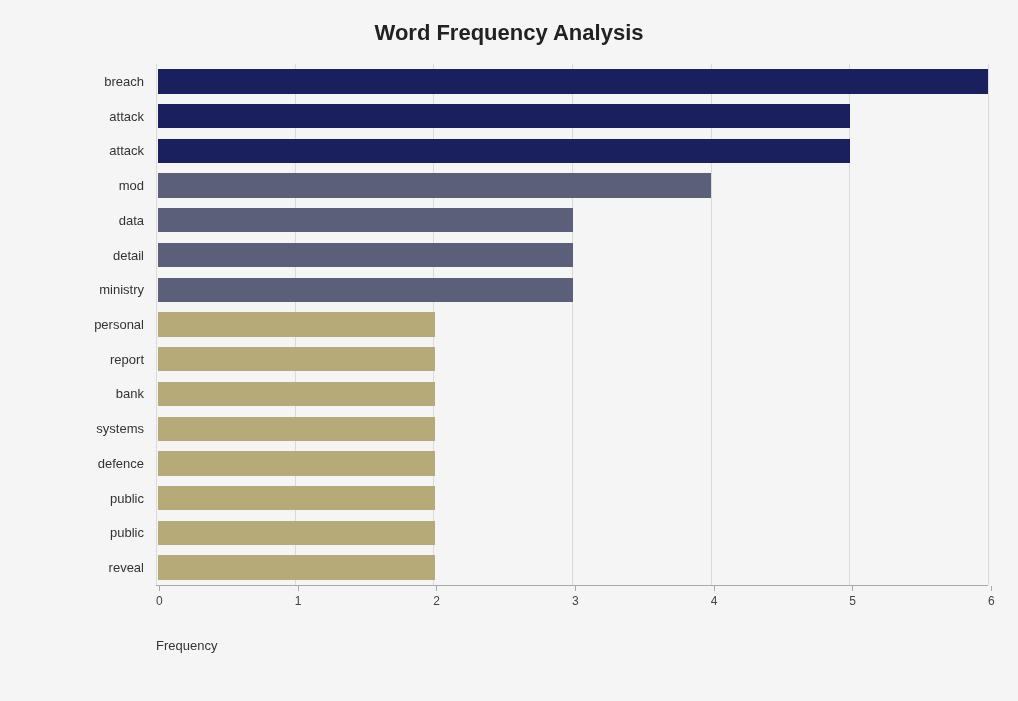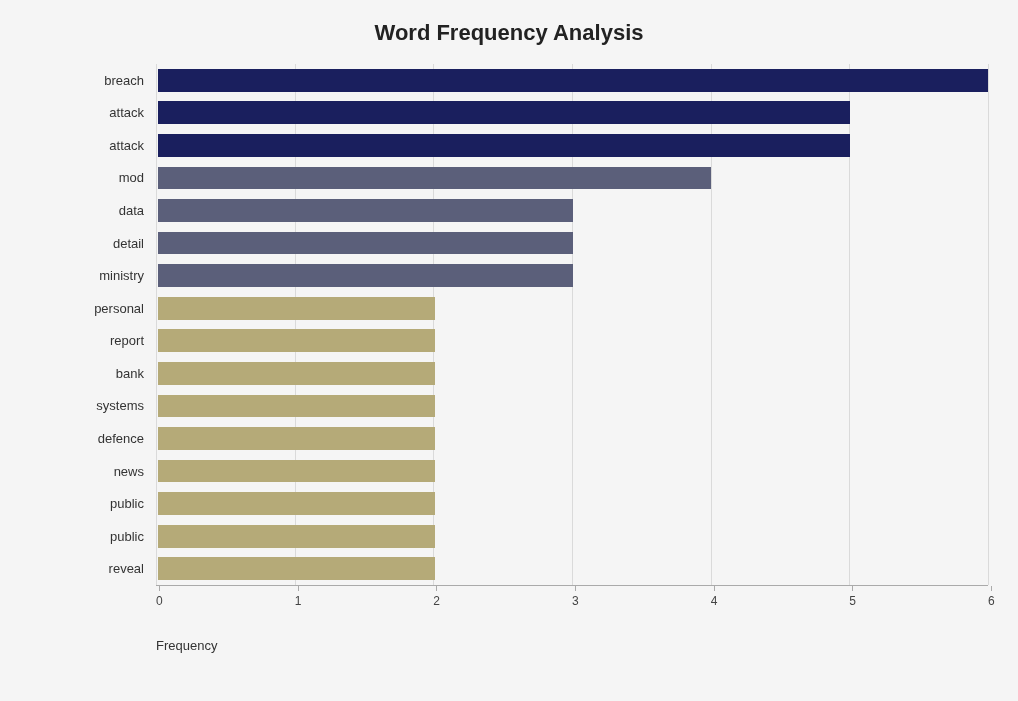--- a/index.html
+++ b/index.html
@@ -198,26 +198,20 @@
             <div class="bar" style="width: 33.3333%; background: rgb(181, 170, 120);"></div>
           </div>
         </div>
         <div class="bar-row">
           <div class="bar-label">defence</div>
           <div class="bar-bg">
             <div class="bar" style="width: 33.3333%; background: rgb(181, 170, 120);"></div>
           </div>
         </div>
         <div class="bar-row">
-          <div class="bar-label">news</div>
-          <div class="bar-bg">
-            <div class="bar" style="width: 33.3333%; background: rgb(181, 170, 120);"></div>
-          </div>
-        </div>
-        <div class="bar-row">
           <div class="bar-label">public</div>
           <div class="bar-bg">
             <div class="bar" style="width: 33.3333%; background: rgb(181, 170, 120);"></div>
           </div>
         </div>
         <div class="bar-row">
           <div class="bar-label">public</div>
           <div class="bar-bg">
             <div class="bar" style="width: 33.3333%; background: rgb(181, 170, 120);"></div>
           </div>

